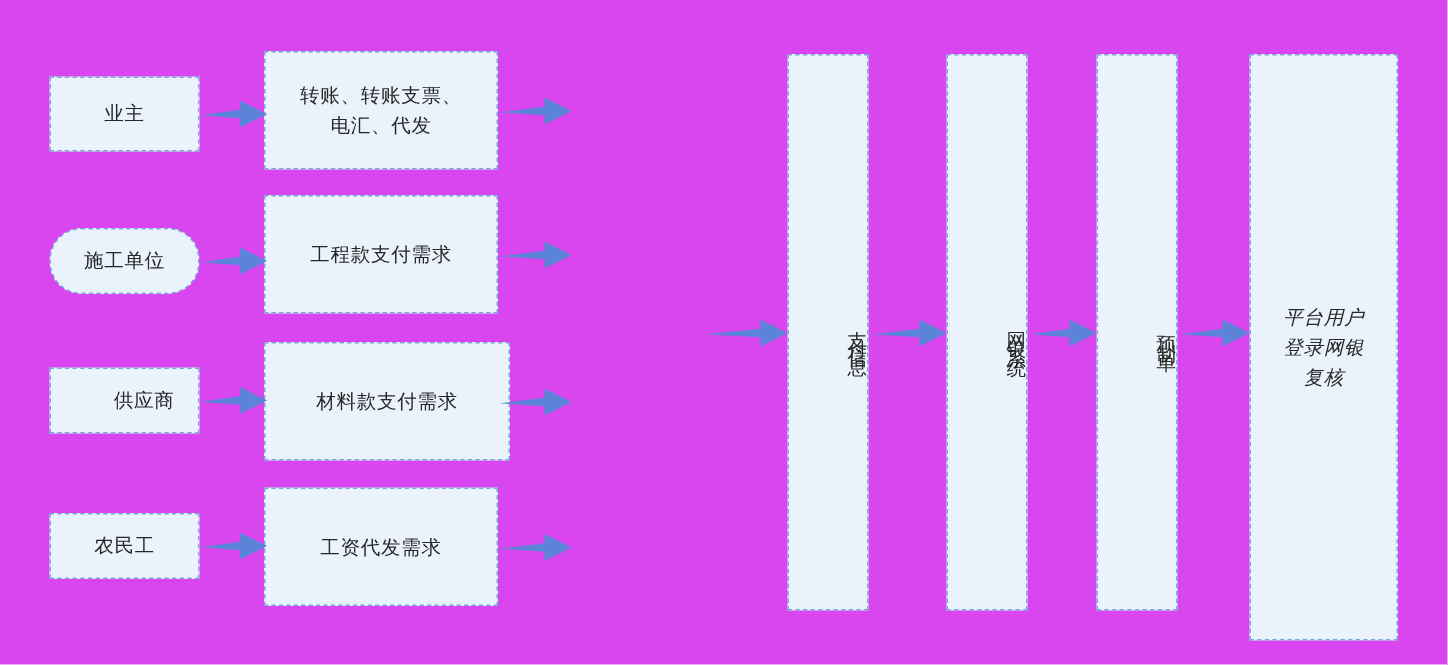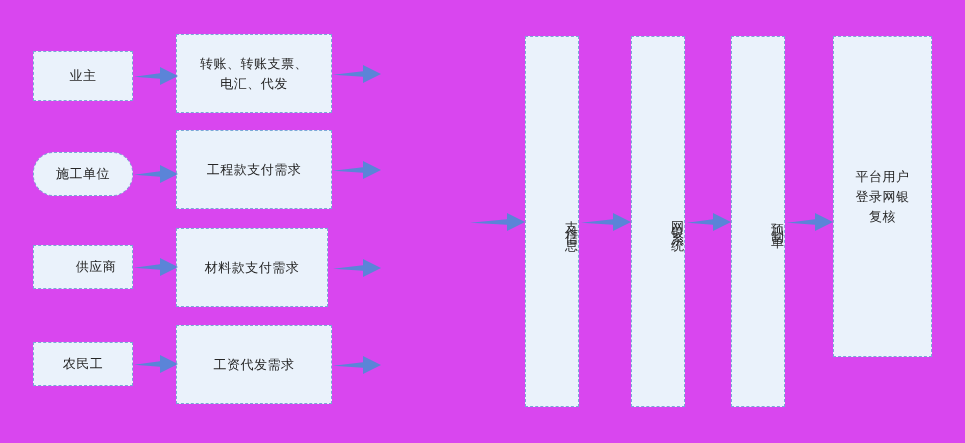--- a/index.html
+++ b/index.html
@@ -74,42 +74,42 @@
   </div>
 
   <div class="node" style="left:33px; top:342px; width:100px; height:44px;">
     <span class="label">农民工</span>
   </div>
 
   <div class="node" style="left:176px; top:130px; width:156px; height:79px;">
     <span class="label">工程款支付需求</span>
   </div>
 
-  <div class="node" style="left:176px; top:228px; width:152px; height:79px;">
+  <div class="node" style="left:176px; top:228px; width:164px; height:79px;">
     <span class="label">材料款支付需求</span>
   </div>
 
   <div class="node" style="left:176px; top:325px; width:156px; height:79px;">
     <span class="label">工资代发需求</span>
   </div>
 
 
   <div class="node vertical" style="left:525px; top:36px; width:54px; height:371px;">
     <span class="label">支付信息</span>
   </div>
 
   <div class="node vertical" style="left:631px; top:36px; width:54px; height:371px;">
     <span class="label">网银系统</span>
   </div>
 
   <div class="node vertical" style="left:731px; top:36px; width:54px; height:371px;">
     <span class="label">预制单</span>
   </div>
 
-  <div class="node" style="left:833px; top:36px; width:99px; height:321px;">
+  <div class="node" style="left:833px; top:36px; width:99px; height:391px;font-style:italic;">
     <span class="label">平台用户
 登录网银
 复核</span>
   </div>
 
   <div class="arrow" style="left:134px; top:64px;">
     <svg width="44" height="24" viewBox="0 0 44 24" aria-hidden="true">
       <path d="M0 12.8 L26 9.2 L26 3 L44 12 L26 21 L26 14.8 Z" fill="#5b84d8"></path>
     </svg>
   </div>

